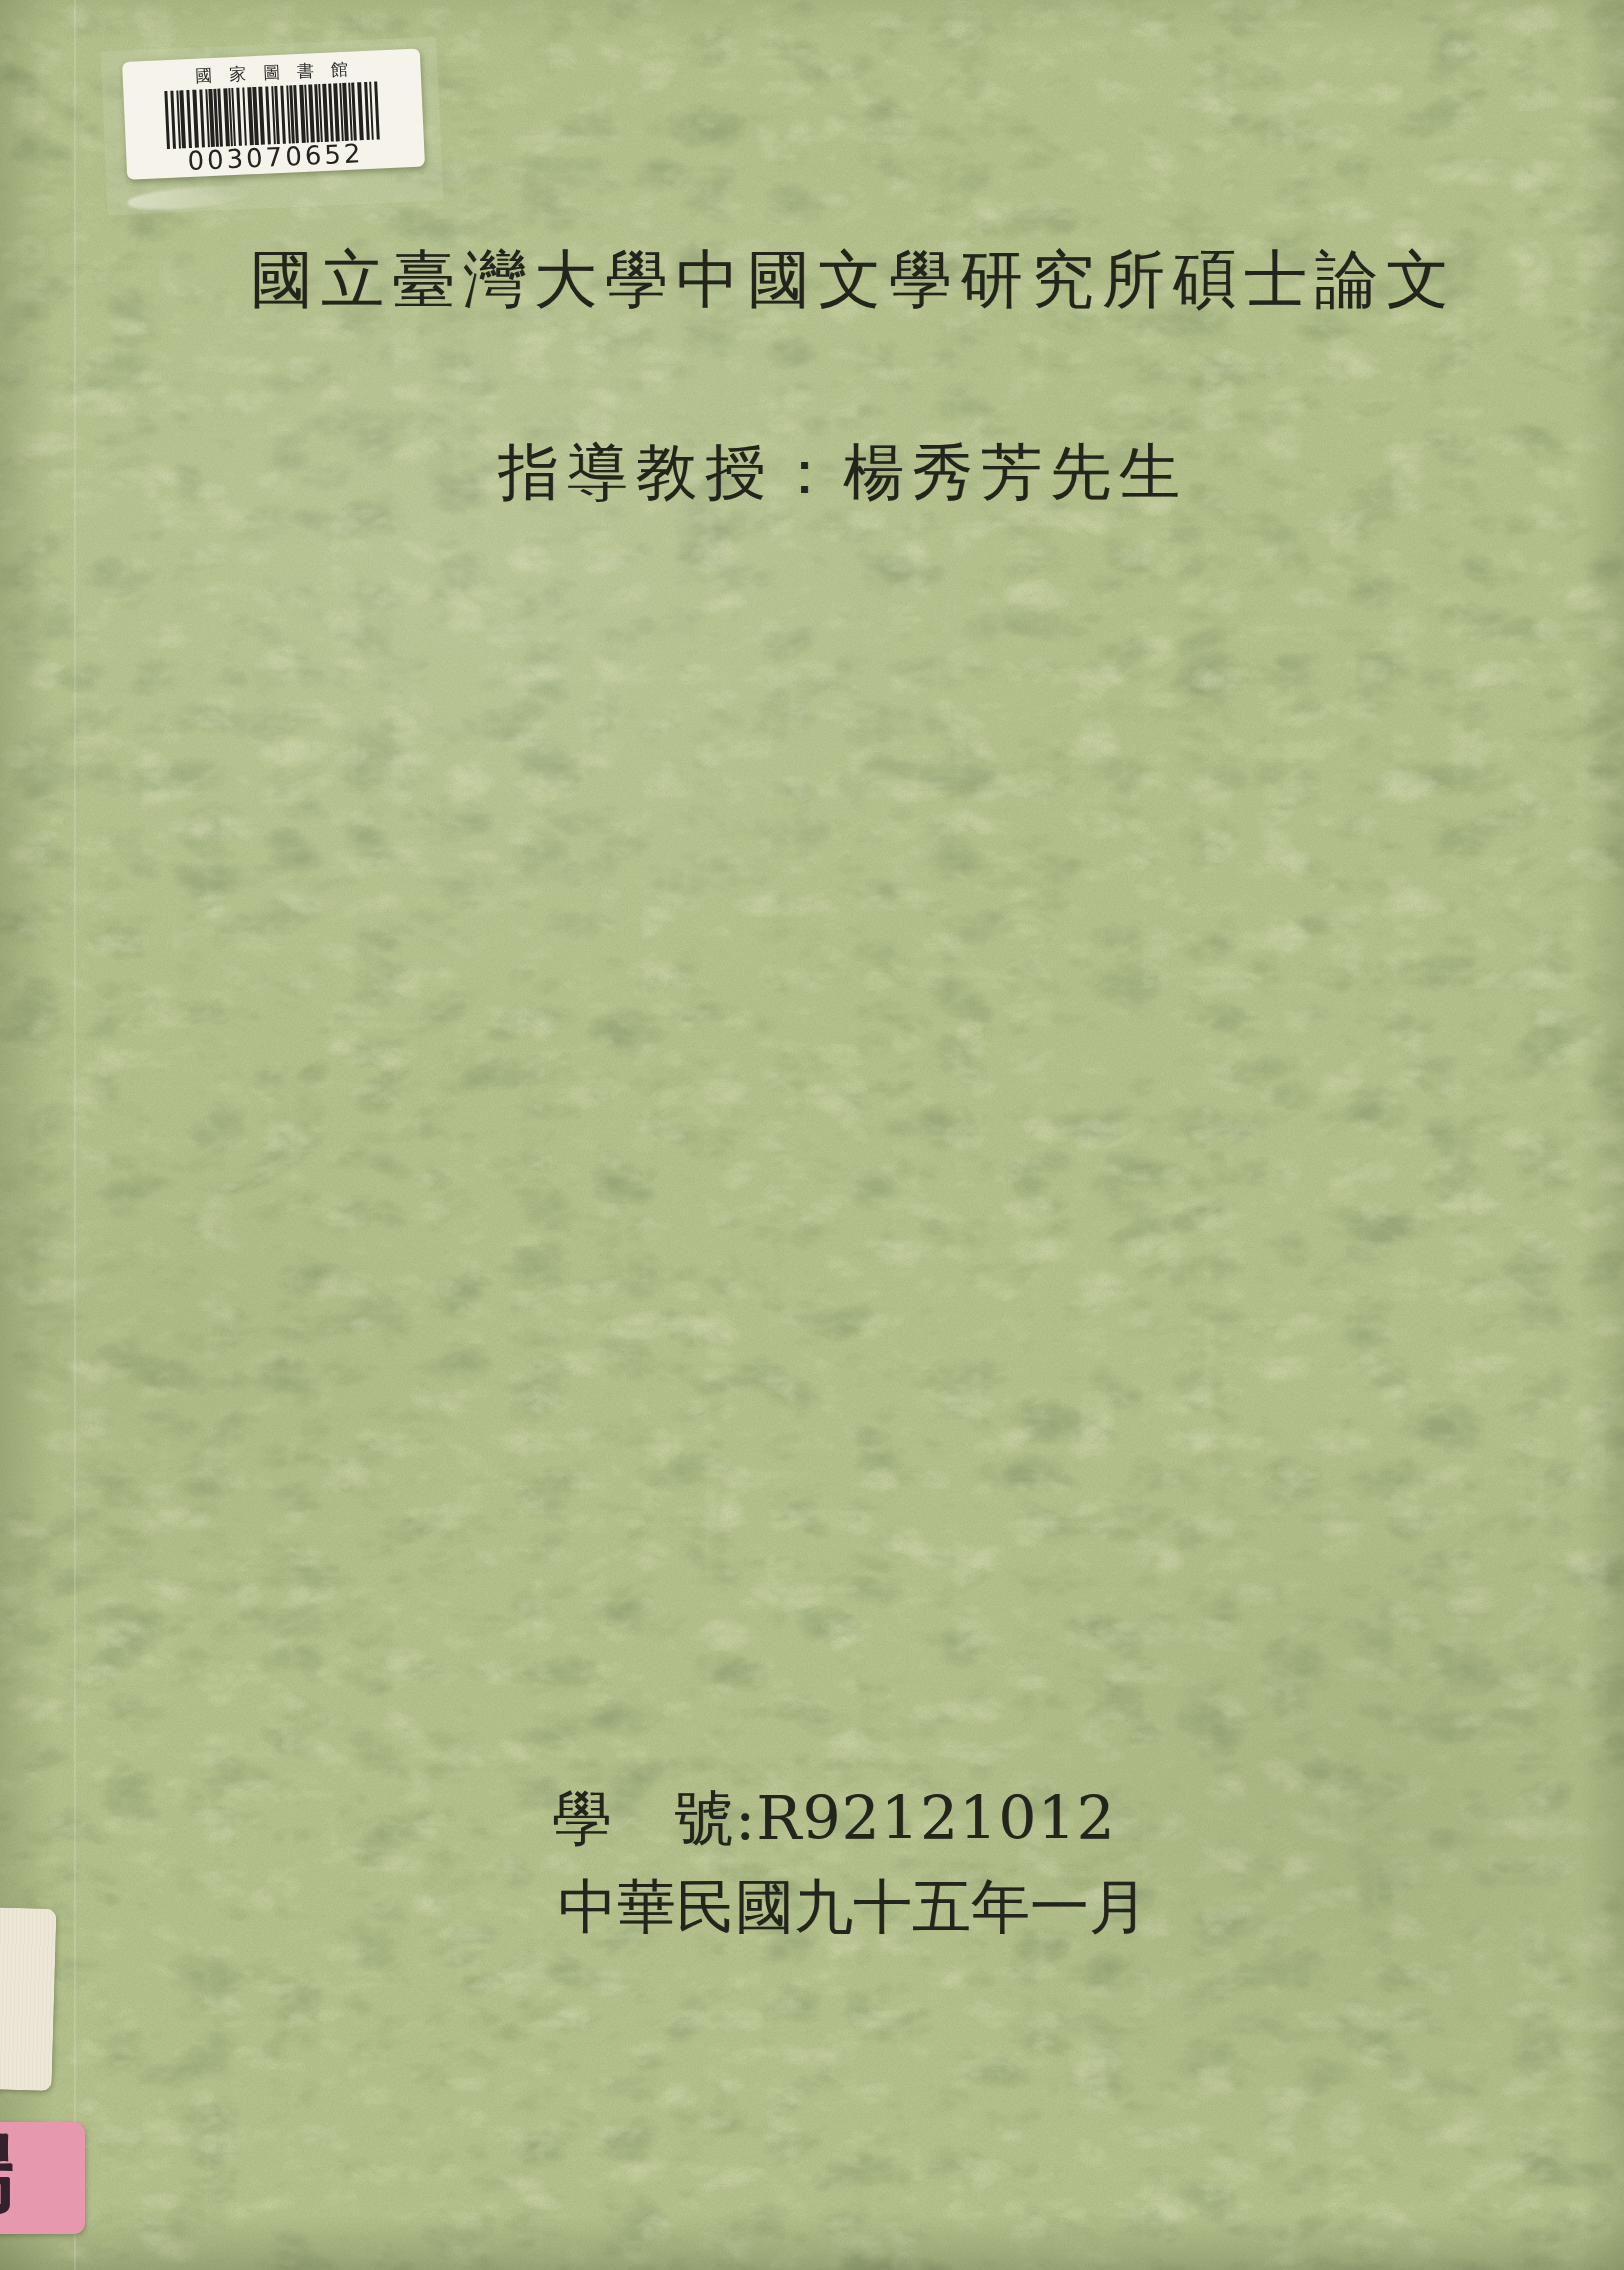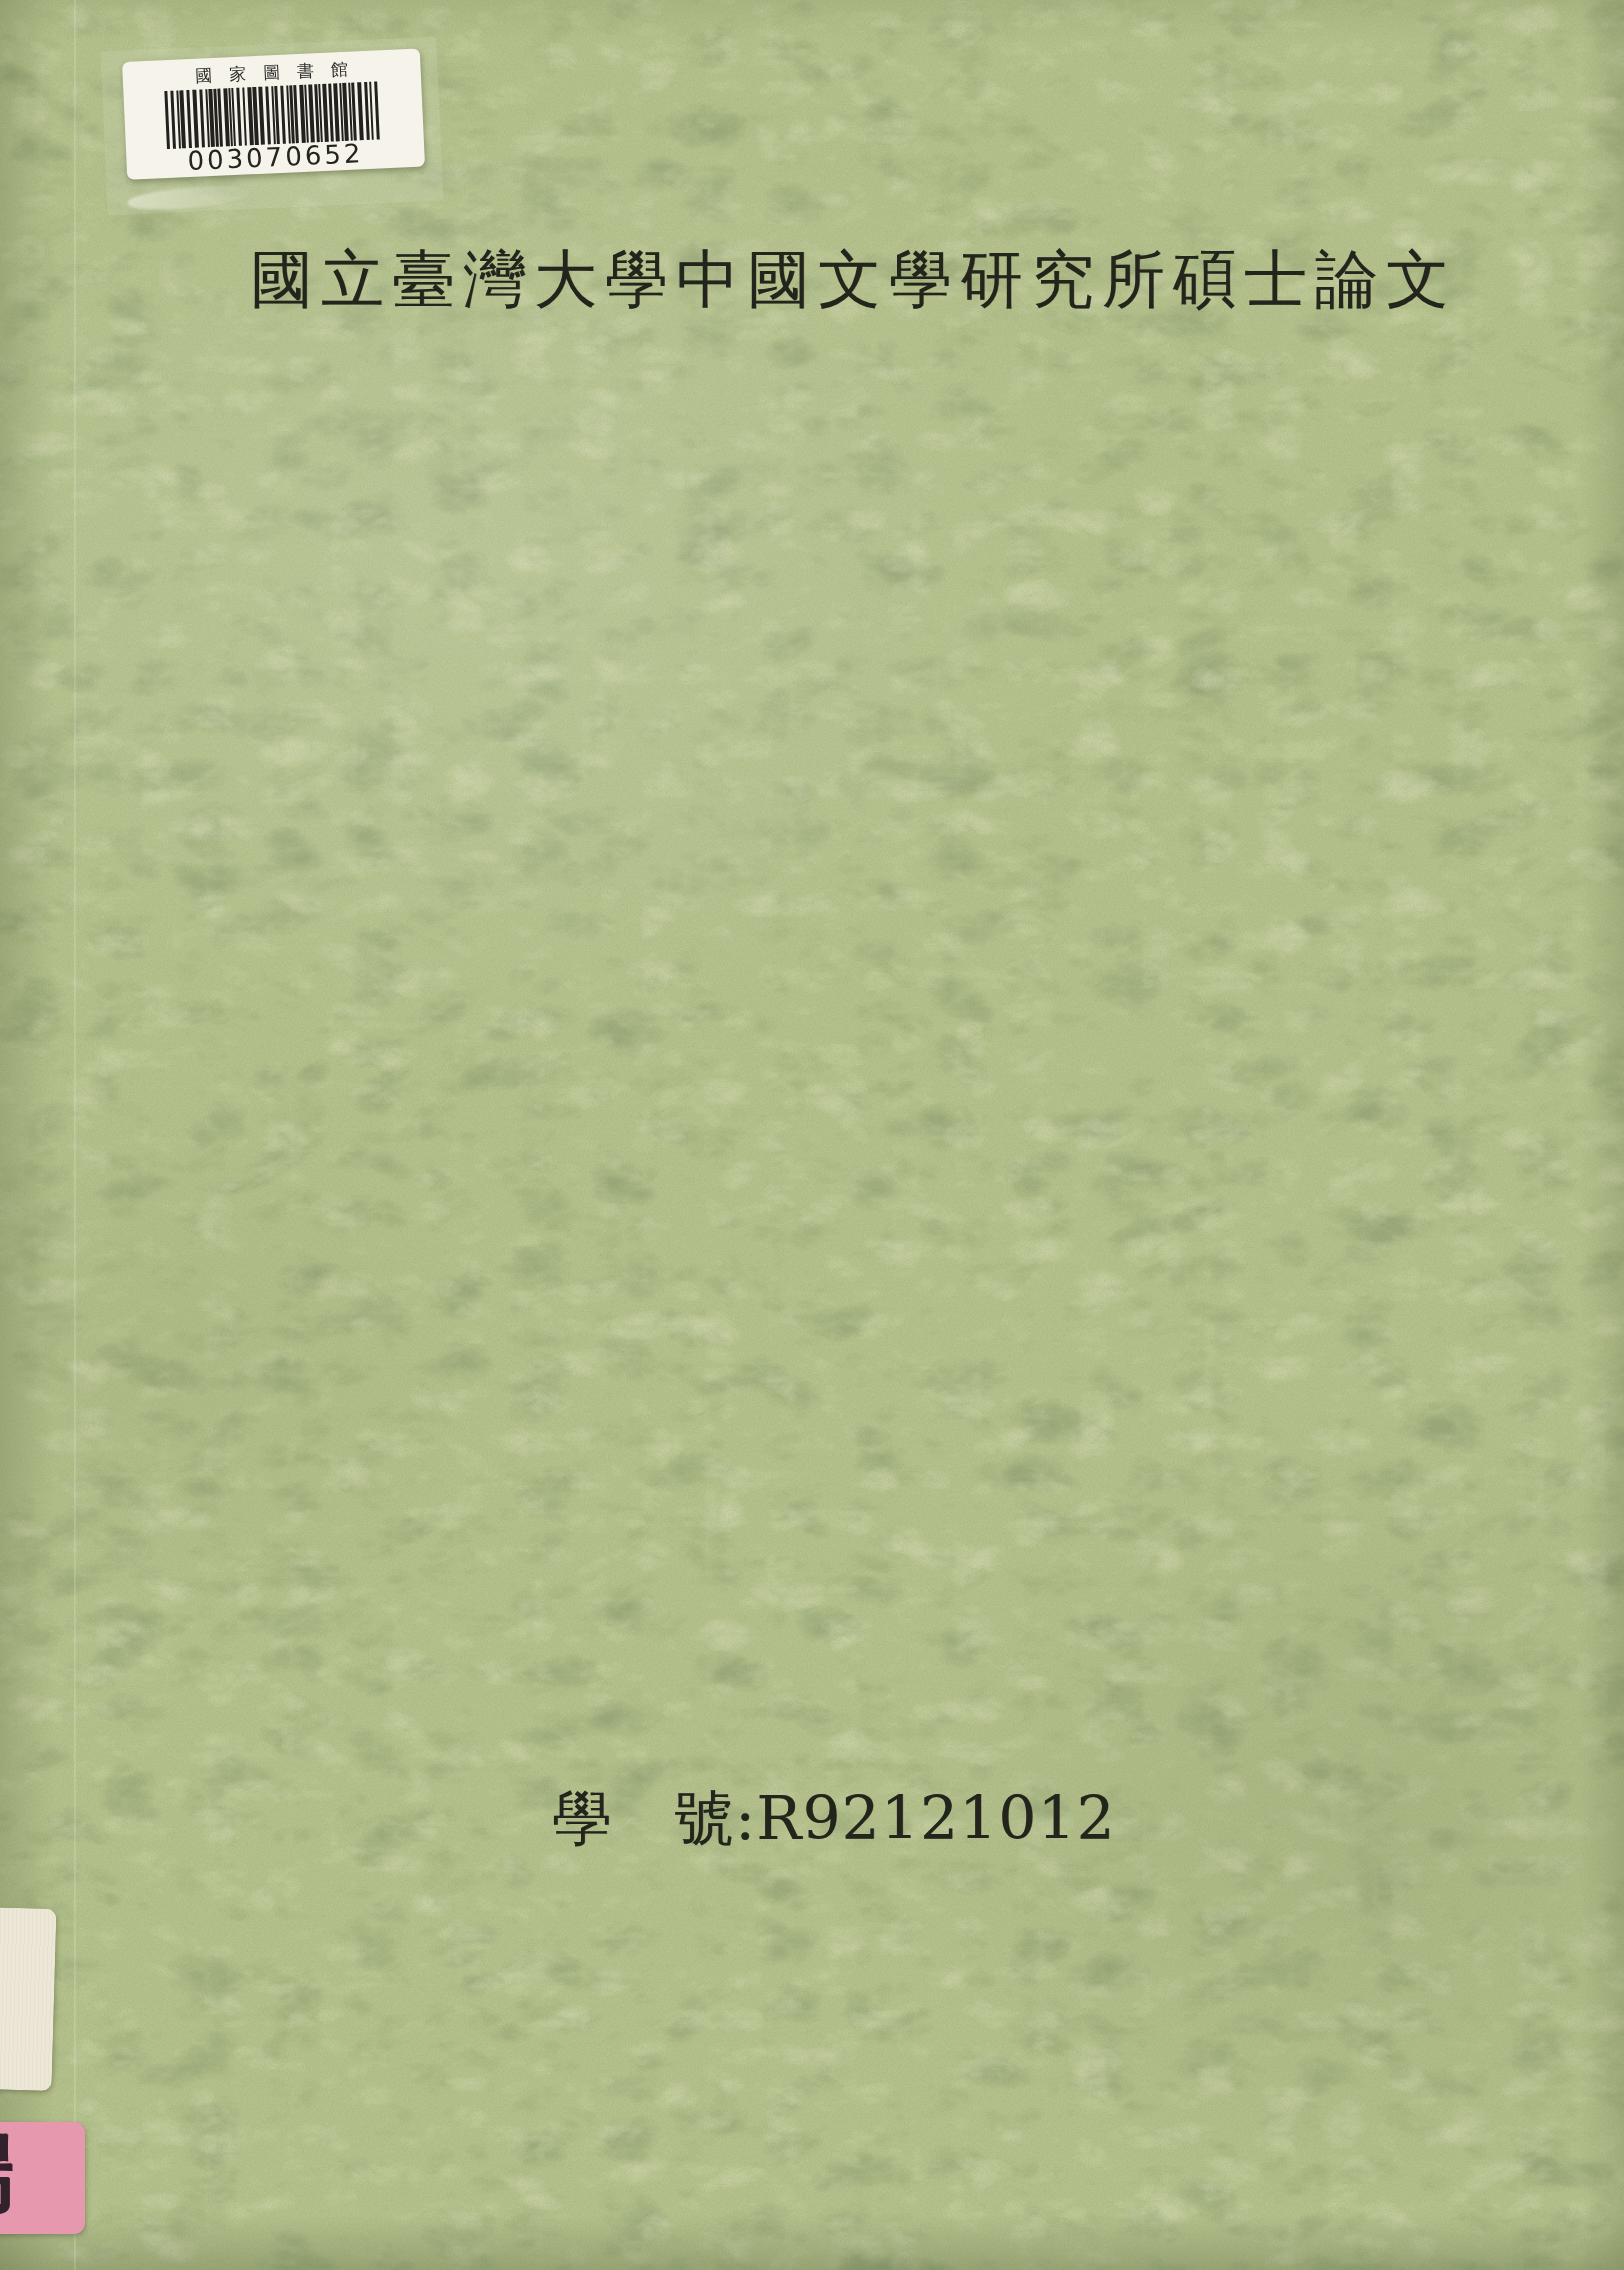--- a/index.html
+++ b/index.html
@@ -194,25 +194,27 @@
         <div class="bar" style="width: 3px; margin-right: 2px;"></div>
         <div class="bar" style="width: 2px; margin-right: 3px;"></div>
         <div class="bar" style="width: 3px; margin-right: 3px;"></div>
       </div>
     <div class="bc-num">003070652</div>
   </div>
   <div class="tape-sheen"></div>
 
   <div class="line l-header">國立臺灣大學中國文學研究所碩士論文</div>
 
+  <div class="line l-advisor">指導教授：楊秀芳先生</div>
 
 
 
   <div class="line l-sid">學　號:R92121012</div>
 
+  <div class="line l-date">中華民國九十五年一月</div>
 
   <div class="edge-label-white"></div>
 
   <div class="edge-label-pink">
     <span class="pink-char">端</span>
   </div>
 
 </div>
 
 </body></html>

